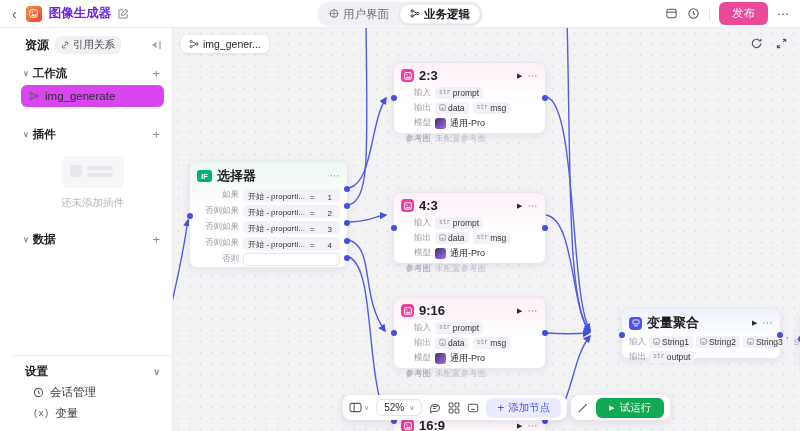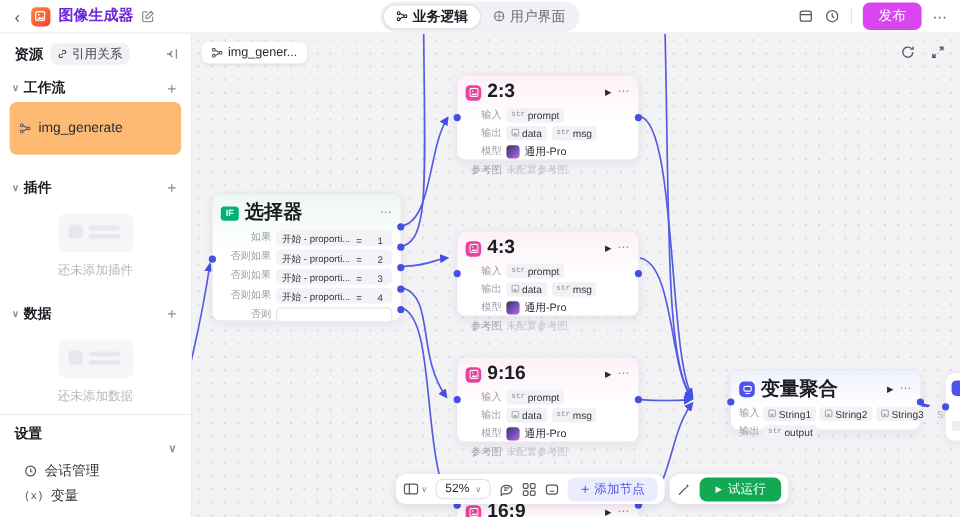--- a/index.html
+++ b/index.html
@@ -12,61 +12,61 @@
   .back { font-size:14px; color:#55565e; line-height:1; cursor:pointer; padding:0 2px;}
   .appicon { width:16px; height:16px; border-radius:4px; background:linear-gradient(135deg,#ff8a3c,#f0422f); display:flex; align-items:center; justify-content:center; }
   .tb-title { font-size:12.5px; font-weight:bold; color:#6d28d9; }
   .tb-edit { color:#8a8b94; display:flex; }
   .tb-center { position:absolute; left:50%; top:50%; transform:translate(-50%,-50%); display:flex; background:#f1f1f5; border-radius:13px; padding:2px; }
   .seg { display:flex; align-items:center; gap:4px; font-size:11.5px; padding:2px 10px; border-radius:11px; color:#6a6b75; white-space:nowrap; cursor:pointer;}
   .seg.active { background:#fff; border:1px solid #e2e2ea; box-shadow:0 1px 2px rgba(0,0,0,.05); color:#1c1d23; font-weight:bold; }
   .tb-right { margin-left:auto; display:flex; align-items:center; gap:9px; }
   .tb-ic { color:#55565e; display:flex; cursor:pointer; }
   .tb-div { width:1px; height:13px; background:#e4e4ea; }
-  .publish { background:#d946ef; color:#fff; font-size:11.5px; border:none; border-radius:6px; padding:4px 13px; cursor:pointer; }
+  .publish { background:#ec4899; color:#fff; font-size:11.5px; border:none; border-radius:6px; padding:4px 13px; cursor:pointer; }
   .tb-more { color:#55565e; font-size:12px; letter-spacing:1px; cursor:pointer;}
 
   
-  .main { flex:1; display:flex; position:relative; height:403px; }
+  .main { flex:1; display:flex; position:relative; height:403px;margin-left:13px; }
 
   
   .sidebar { width:160px; background:#fff; border-right:1px solid #e9e9ef; display:flex; flex-direction:column; font-size:11.5px; flex:0 0 160px;}
   .sb-head { display:flex; align-items:center; gap:6px; padding:8px 10px 6px 12px; }
   .sb-res { font-weight:bold; color:#1c1d23; font-size:12px; }
   .sb-ref { display:flex; align-items:center; gap:4px; background:#f1f1f4; border-radius:6px; padding:2px 6px; color:#44454d; font-size:10.5px; cursor:pointer;}
   .sb-collapse { margin-left:auto; color:#8a8b94; display:flex; cursor:pointer;}
   .sb-sec { display:flex; align-items:center; gap:4px; padding:6px 12px 4px 10px; color:#1c1d23; font-weight:bold; font-size:11.5px; }
   .sb-sec .chev { color:#8a8b94; font-size:8px; }
   .sb-plus { margin-left:auto; color:#8a8b94; font-size:13px; font-weight:normal; cursor:pointer; line-height:1;}
-  .sb-item { display:flex; align-items:center; gap:6px; background:#fdba74; border-radius:6px; margin:0 8px; padding:16px 8px; color:#2a2b33; cursor:pointer;text-align:right; }
+  .sb-item { display:flex; align-items:center; gap:6px; background:#d946ef; border-radius:6px; margin:0 8px; padding:5px 8px; color:#2a2b33; cursor:pointer;text-align:right; }
   .ph-wrap { display:flex; flex-direction:column; align-items:center; padding:10px 0 6px; }
   .ph-card { width:62px; height:32px; background:#f6f6f9; border-radius:6px; position:relative; }
   .ph-card::before { content:""; position:absolute; left:8px; top:9px; width:12px; height:12px; border-radius:3px; background:#e7e7ee; }
   .ph-card::after { content:""; position:absolute; left:25px; top:10px; width:26px; height:4px; border-radius:2px; background:#e7e7ee; box-shadow:0 7px 0 0 #e7e7ee; }
   .ph-txt { margin-top:8px; color:#b6b7c2; font-size:10.5px; }
   .sb-bottom { margin-top:auto; border-top:1px solid #ececf1; padding:8px 12px 10px; }
-  .sb-set { display:flex; font-weight:bold; color:#1c1d23; font-size:11.5px;flex-direction:column; }
+  .sb-set { display:flex; align-items:center; font-weight:bold; color:#1c1d23; font-size:11.5px; }
   .sb-set .chev { margin-left:auto; color:#8a8b94; font-size:9px; }
   .sb-link { display:flex; align-items:center; gap:6px; color:#35363d; padding:6px 0 0 8px; cursor:pointer; }
   .vx { font-size:9px; color:#55565e; font-family:"Liberation Mono",monospace; }
 
   
   .canvas { position:relative; width:640px; height:403px; overflow:hidden;
     background-color:#f3f3f6;
     background-image:radial-gradient(#d8d8e1 0.9px, transparent 1.05px);
     background-size:11px 11px; }
   .edges { position:absolute; inset:0; z-index:1; pointer-events:none; }
   .cv-tab { position:absolute; left:8px; top:7px; z-index:5; background:#fff; border-radius:6px; box-shadow:0 1px 3px rgba(0,0,0,.1); display:flex; align-items:center; gap:4px; padding:3px 8px; font-size:10.5px; color:#2a2b33; cursor:pointer;}
   .cv-controls { position:absolute; right:12px; top:9px; z-index:5; display:flex; gap:12px; color:#55565e; }
   .cv-controls span { display:flex; cursor:pointer;}
 
   
   .node { position:absolute; background:#fff; border:1px solid #e8e8f0; border-radius:8px; box-shadow:0 2px 8px rgba(30,30,60,.07); z-index:2; }
   .nhead { display:flex; align-items:center; gap:5px; padding:5px 7px 2px; }
-  .ntitle { font-weight:bold; font-size:16px; color:#1c1d23; white-space:nowrap;text-align:right; }
+  .ntitle { font-weight:bold; font-size:13px; color:#1c1d23; white-space:nowrap;text-align:right; }
   .nplay { margin-left:auto; font-size:7px; color:#2a2b33; cursor:pointer;}
   .nmore { font-size:10px; color:#8a8b94; letter-spacing:.5px; cursor:pointer; line-height:1;}
   .nmore.solo { margin-left:auto; }
   .nbadge { width:15px; height:12px; border-radius:3px; background:#00b374; color:#fff; font-size:7.5px; font-weight:bold; display:flex; align-items:center; justify-content:center;text-align:right; }
   .nicon { width:13px; height:13px; border-radius:4px; display:flex; align-items:center; justify-content:center; }
   .nicon.pink { background:#e9429e; }
   .nicon.blue { background:#4d53e8; }
   .nrow { display:flex; align-items:center; gap:4px; padding:1.5px 7px; }
   .rlabel { color:#9b9ca8; font-size:8.5px; text-align:right; flex:0 0 30px; white-space:nowrap; }
   .rlabel.w42 { flex:0 0 42px; }
@@ -115,35 +115,35 @@
       <span class="tb-title">图像生成器</span>
       <span class="tb-edit">
         <svg width="11" height="11" viewBox="0 0 12 12" fill="none" stroke="#8a8b94" stroke-width="1.1">
             <path d="M10 6.5V10a1 1 0 0 1-1 1H2a1 1 0 0 1-1-1V3a1 1 0 0 1 1-1h3.5"></path>
             <path d="M8.5 1.5l2 2L6 8H4V6z"></path>
           </svg>
       </span>
     </div>
 
     <div class="tb-center">
+      <div class="seg">
+        <svg width="10" height="10" viewBox="0 0 12 12" fill="none" stroke="#6a6b75" stroke-width="1.1">
+            <circle cx="6" cy="6" r="4.6"></circle>
+            <path d="M6 1.4v9.2M1.4 6h9.2" opacity=".7"></path>
+          </svg>
+        <span>用户界面</span>
+      </div>
       <div class="seg active">
         <svg width="10" height="10" viewBox="0 0 12 12" fill="none" stroke="#1c1d23" stroke-width="1.1">
             <circle cx="2.6" cy="3" r="1.4"></circle>
             <circle cx="2.6" cy="9" r="1.4"></circle>
             <circle cx="9.4" cy="6" r="1.4"></circle>
             <path d="M4 3.4 8 5.4M4 8.6 8 6.6"></path>
           </svg>
         <span>业务逻辑</span>
-      </div>
-      <div class="seg">
-        <svg width="10" height="10" viewBox="0 0 12 12" fill="none" stroke="#6a6b75" stroke-width="1.1">
-            <circle cx="6" cy="6" r="4.6"></circle>
-            <path d="M6 1.4v9.2M1.4 6h9.2" opacity=".7"></path>
-          </svg>
-        <span>用户界面</span>
       </div>
     </div>
 
     <div class="tb-right">
       <span class="tb-ic">
         <svg width="13" height="13" viewBox="0 0 14 14" fill="none" stroke="#55565e" stroke-width="1.1">
             <rect x="2" y="2.5" width="10" height="9" rx="2"></rect>
             <path d="M2 5.5h10"></path>
           </svg>
       </span>
@@ -199,24 +199,20 @@
       </div>
       <div class="ph-wrap">
         <div class="ph-card"></div>
         <div class="ph-txt">还未添加插件</div>
       </div>
 
       <div class="sb-sec" style="margin-top:10px">
         <span class="chev">∨</span>
         <span>数据</span>
         <span class="sb-plus">+</span>
-      </div>
-      <div class="ph-wrap">
-        <div class="ph-card"></div>
-        <div class="ph-txt">还未添加数据</div>
       </div>
 
       <div class="sb-bottom">
         <div class="sb-set">
           <span>设置</span>
           <span class="chev">∨</span>
         </div>
         <div class="sb-link">
           <svg width="11" height="11" viewBox="0 0 12 12" fill="none" stroke="#55565e" stroke-width="1.1">
               <circle cx="6" cy="6" r="4.5"></circle>

